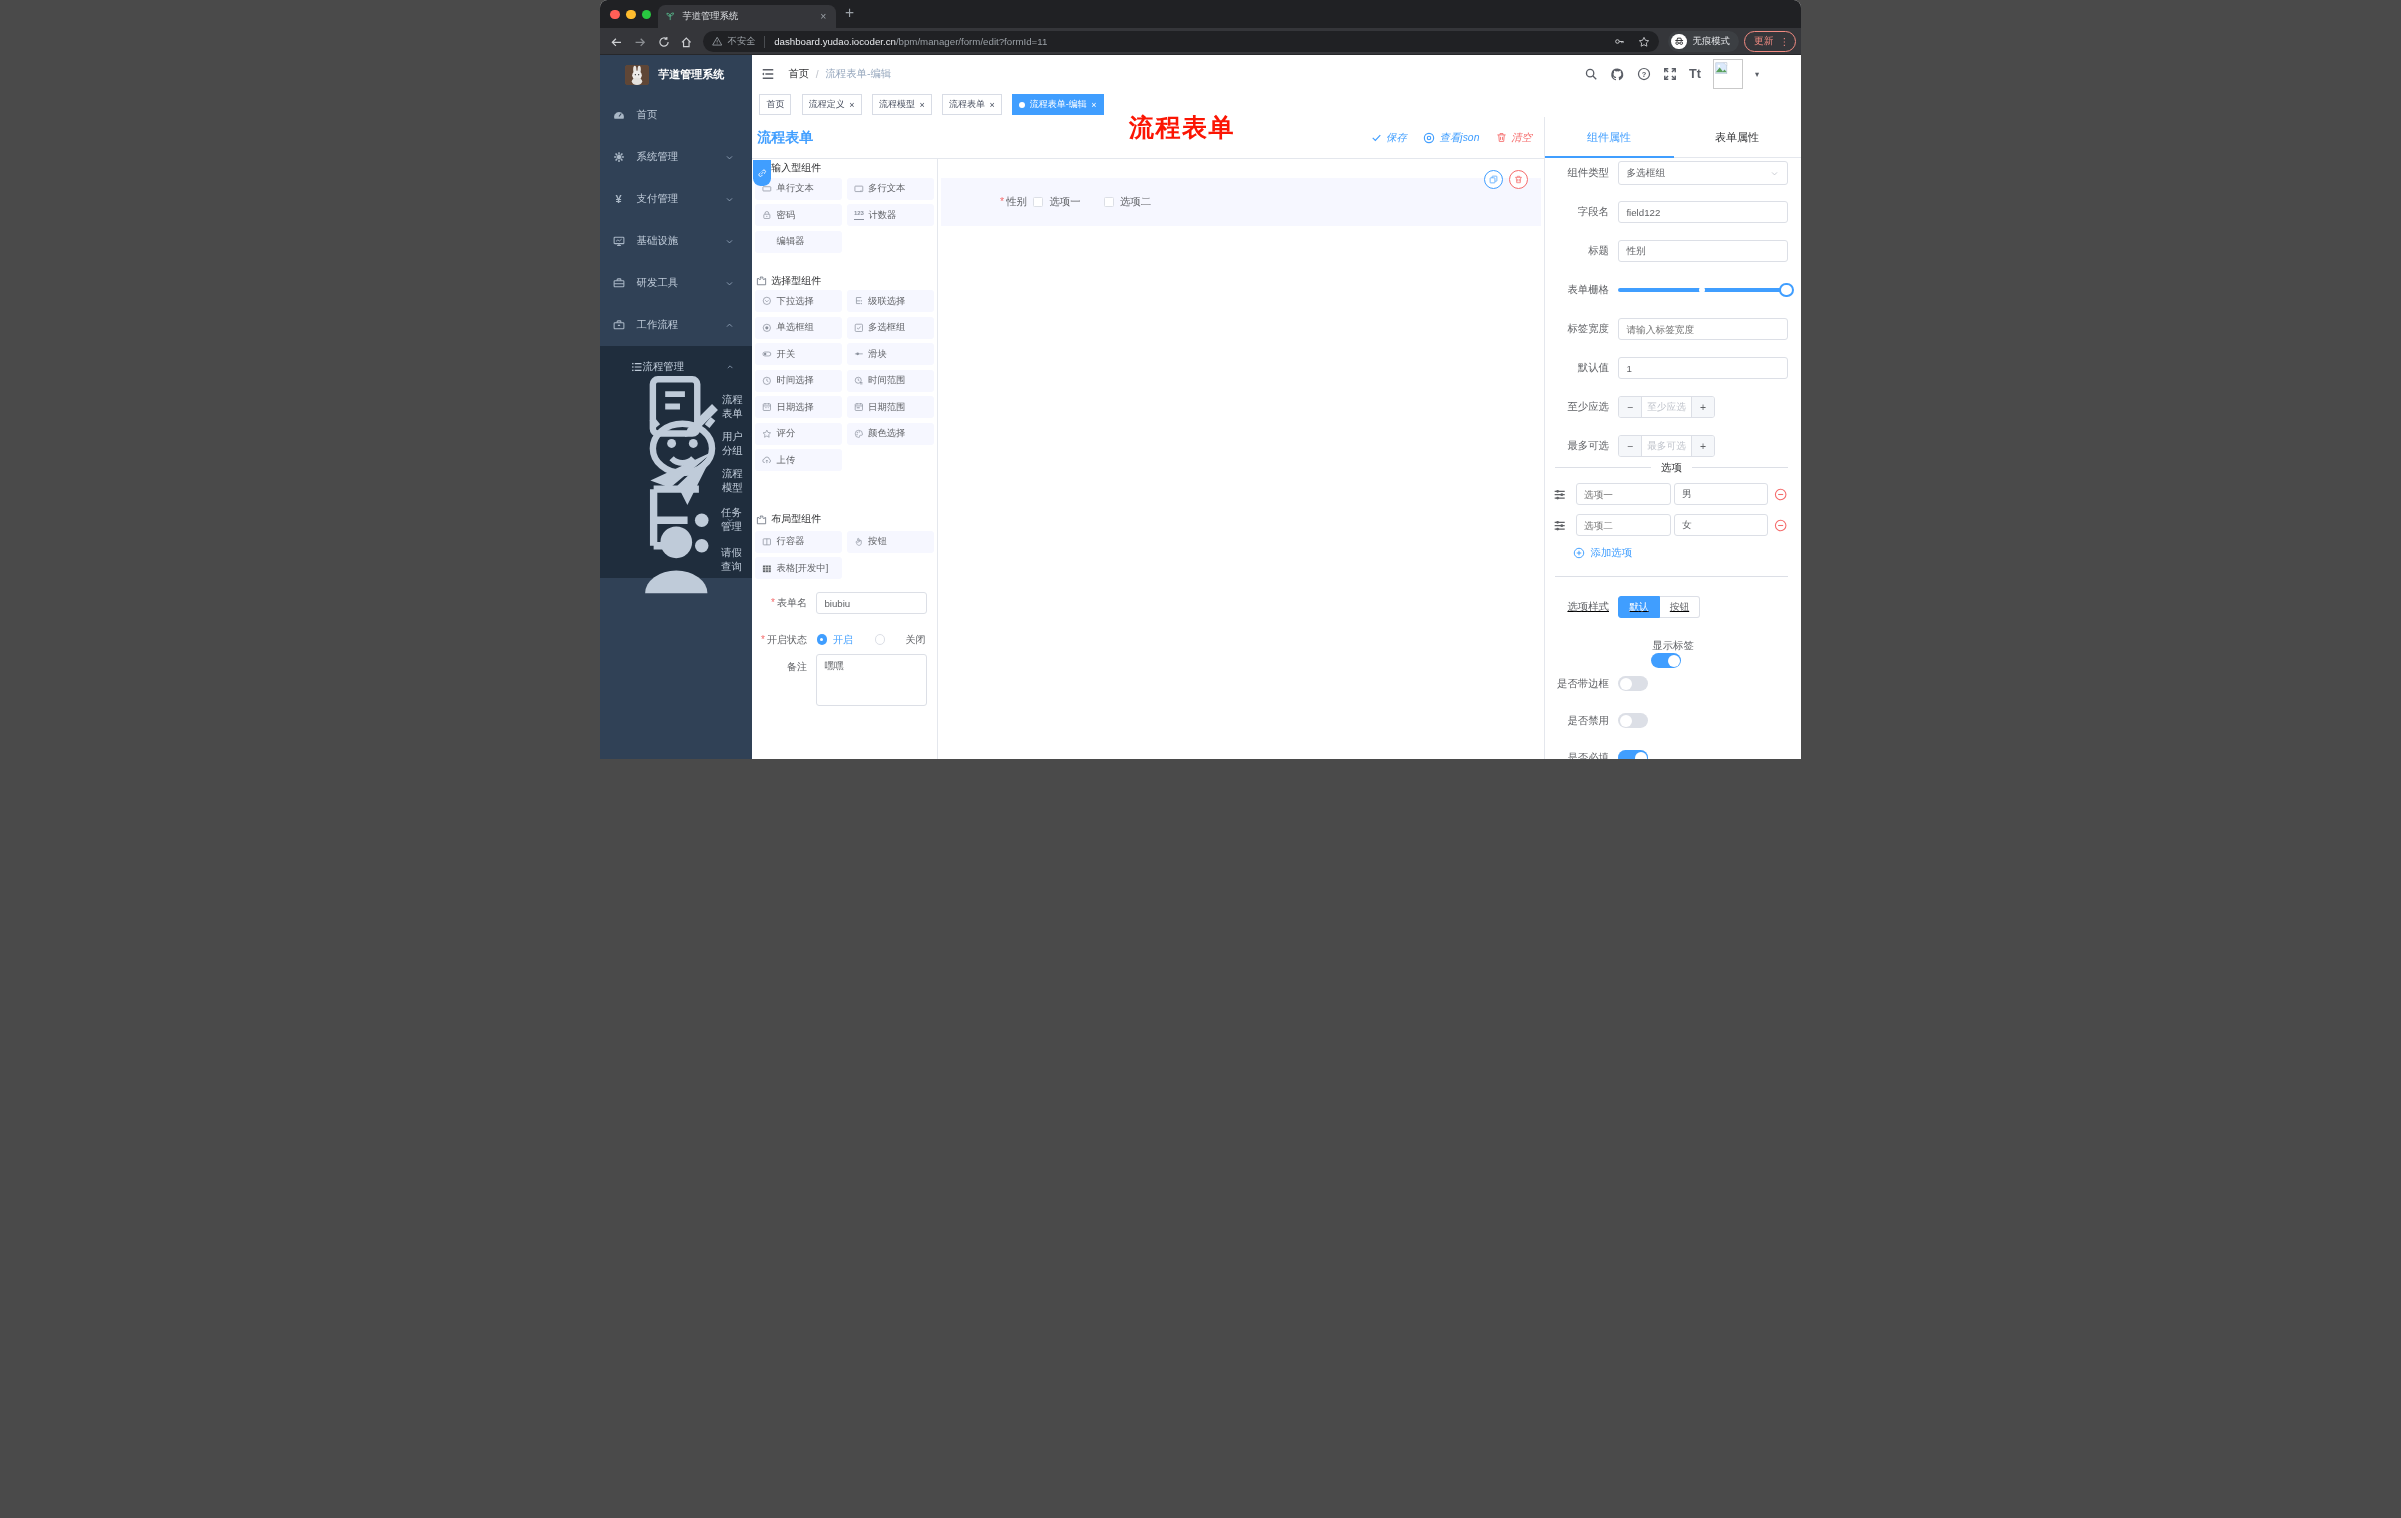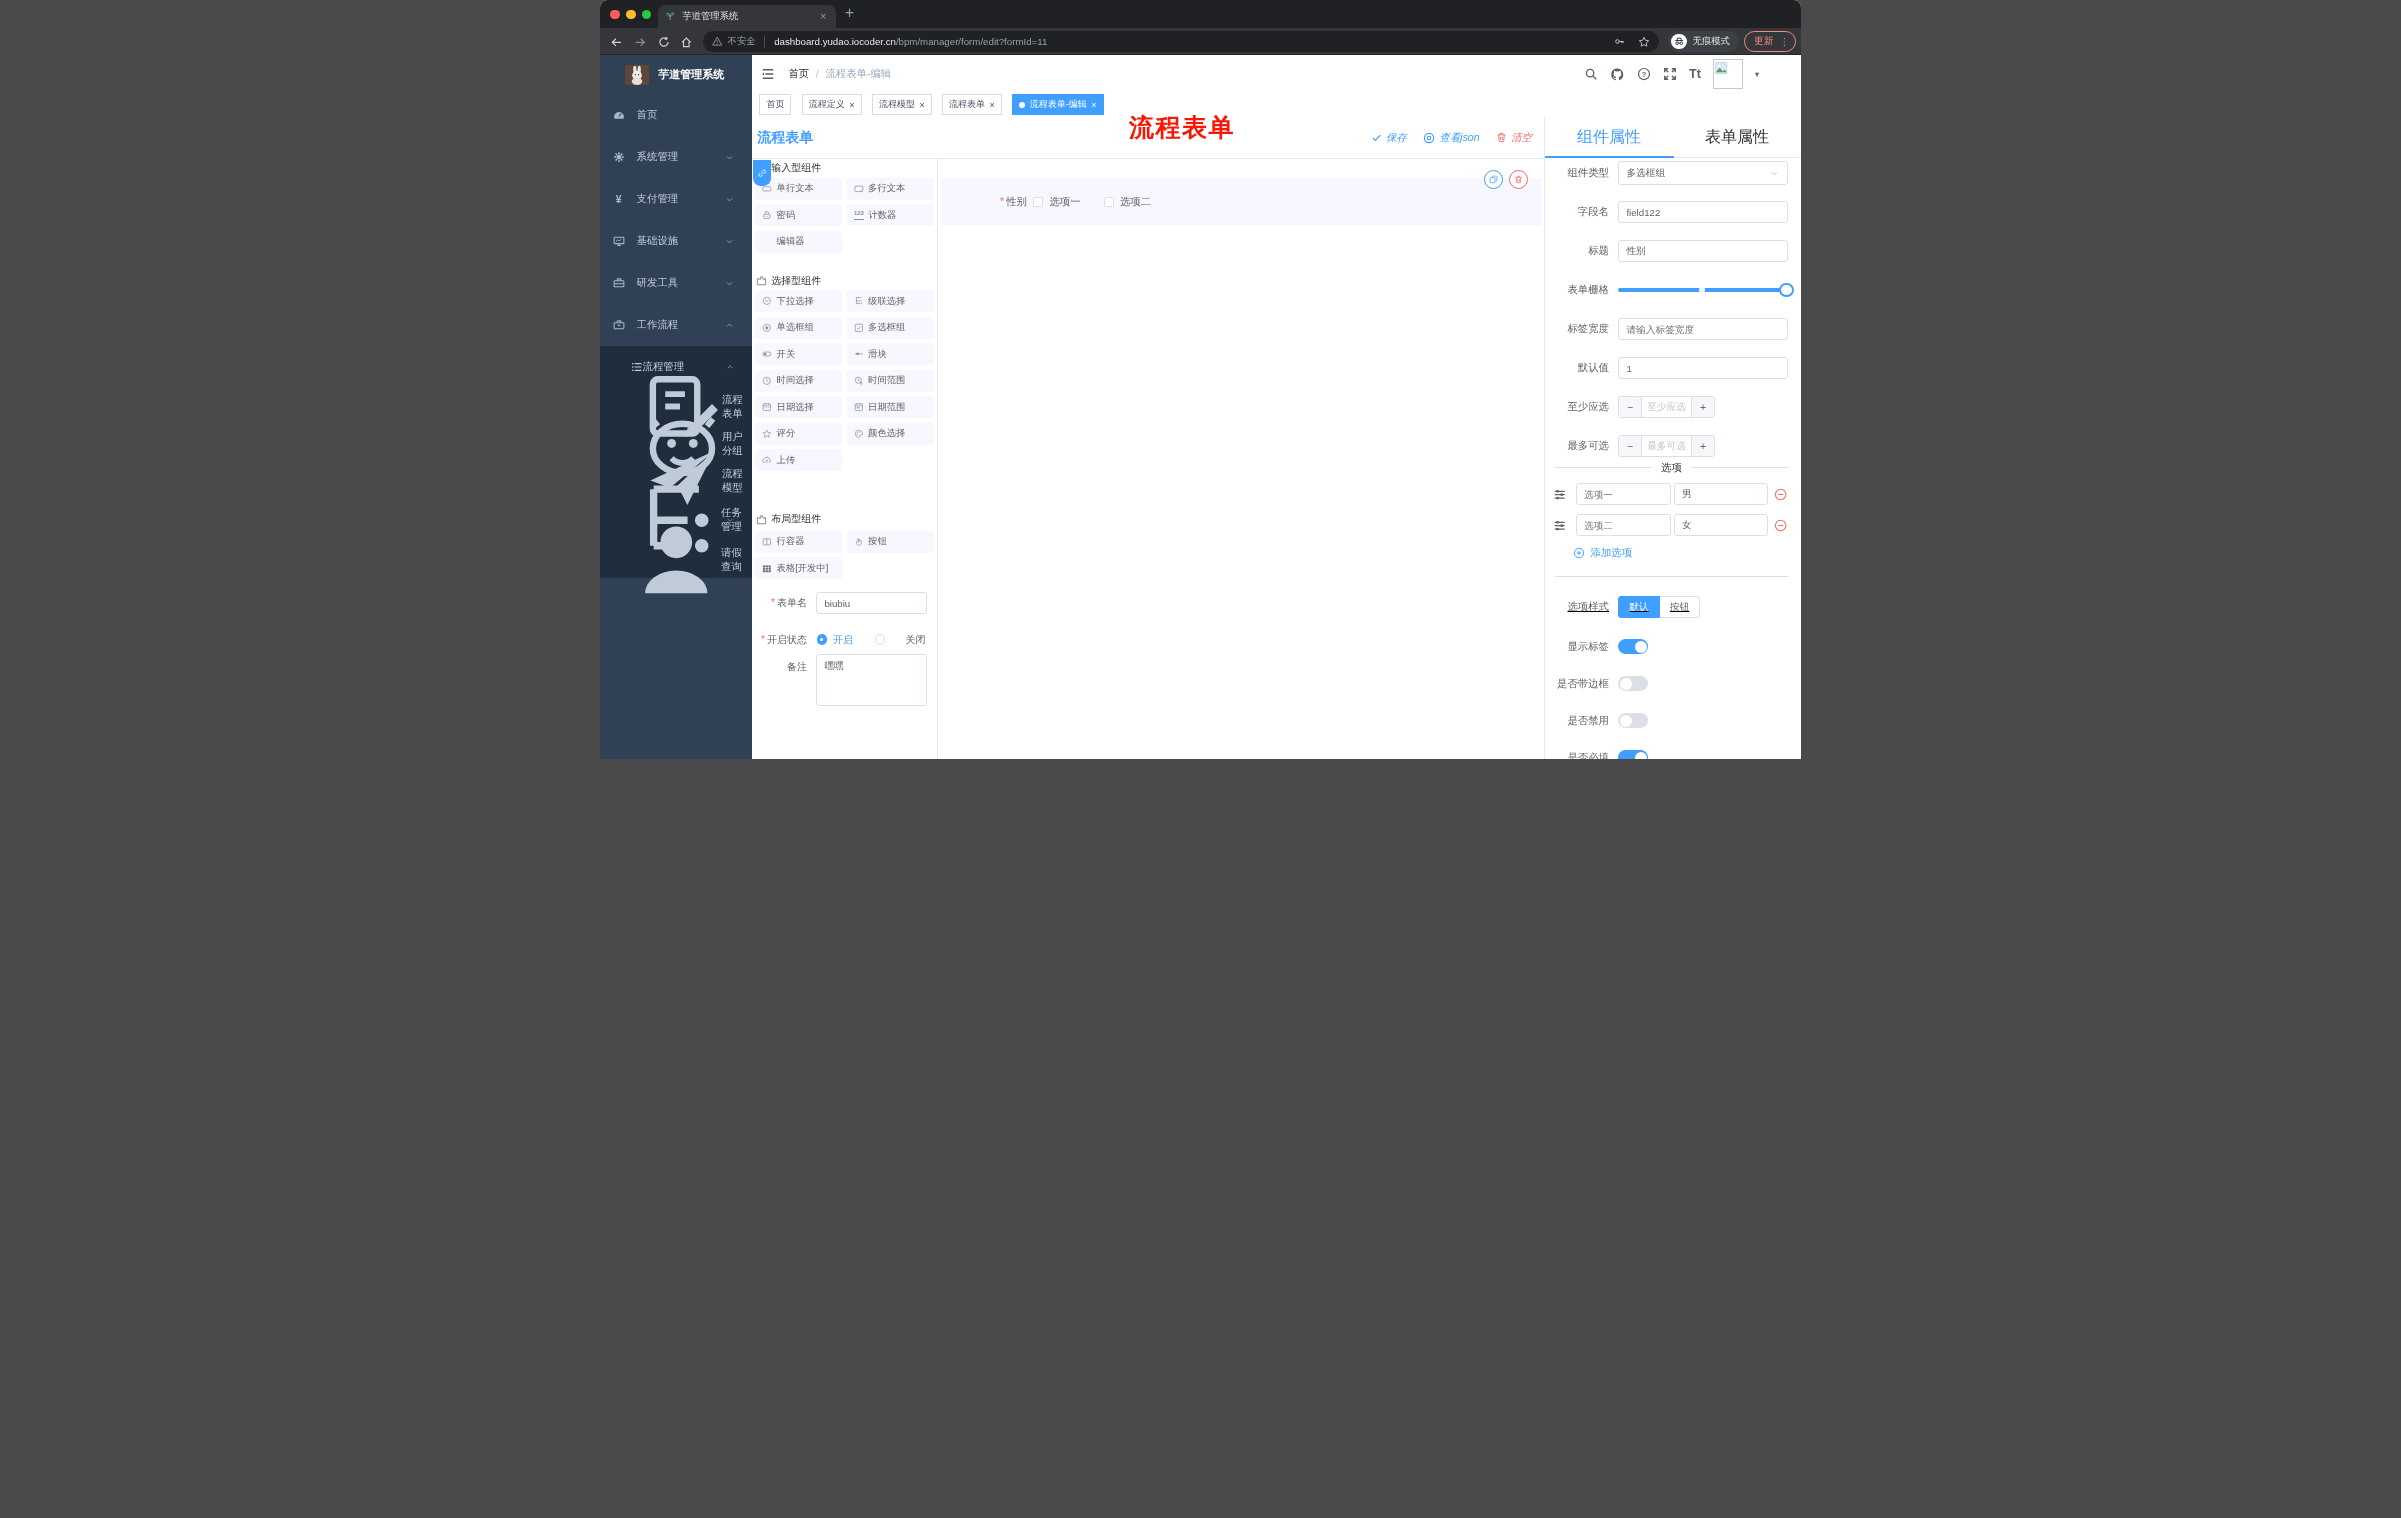--- a/index.html
+++ b/index.html
@@ -102,21 +102,21 @@
   .sellabel{width:86px;text-align:right;font-size:10.4px;color:#606266;flex:none;}
   .cb{width:10.4px;height:10.4px;border:0.7px solid #dcdfe6;border-radius:1.5px;background:#fff;box-sizing:border-box;flex:none;}
   .cbl{font-size:10.4px;color:#606266;margin-left:6px;}
   .floaters{position:absolute;top:-8.2px;right:12.6px;display:flex;gap:6px;}
   .fbtn{width:19.3px;height:19.3px;border-radius:50%;background:#fff;display:flex;align-items:center;justify-content:center;box-sizing:border-box;}
   .fbtn.b{border:0.7px solid #409eff;color:#409eff;}
   .fbtn.r{border:0.7px solid #f56c6c;color:#f56c6c;}
   
   .rpanel{position:absolute;left:792px;top:0;width:257px;height:642px;border-left:0.7px solid #e4e7ed;box-sizing:border-box;background:#fff;}
   .ptabs{height:41px;display:flex;position:relative;border-bottom:0.7px solid #e4e7ed;box-sizing:border-box;}
-  .ptab{flex:1;display:flex;align-items:center;justify-content:center;font-size:16px;color:#303133;}
+  .ptab{flex:1;display:flex;align-items:center;justify-content:center;font-size:11px;color:#303133;}
   .ptab.active{color:#409eff;}
   .ptab-underline{position:absolute;left:0;bottom:-0.7px;width:129px;height:1.5px;background:#409eff;}
   .linkbadge{position:absolute;left:0.7px;top:43px;width:18.6px;height:26px;background:#409eff;
              border-radius:0 0 7.4px 7.4px;display:flex;align-items:center;justify-content:center;color:#fff;z-index:5;}
   .pform{padding:3px 13.4px 0 0;}
   .prow{display:flex;align-items:center;height:24px;margin-bottom:15px;}
   .plabel{width:73px;text-align:right;padding-right:9px;font-size:10.4px;color:#606266;flex:none;box-sizing:border-box;}
   .pctrl{flex:1;display:flex;align-items:center;height:100%;}
   .pinput{width:100%;height:22px;border:0.7px solid #dcdfe6;border-radius:3px;font-size:9.7px;color:#606266;
           padding:0 7.4px;box-sizing:border-box;font-family:inherit;background:#fff;}
@@ -140,21 +140,21 @@
   .optin.second{margin-left:3px;width:94px;}
   .minusbtn{margin-left:6px;color:#f56c6c;}
   .addopt{display:flex;align-items:center;gap:6px;color:#409eff;font-size:10.4px;margin:7.4px 0 0 27.5px;height:15px;}
   .divider2{height:0.7px;background:#dcdfe6;margin:15.6px 0 18.6px 0;}
   .segrow{display:flex;align-items:center;height:24px;margin-bottom:15px;text-decoration:underline;}
   .seg{display:flex;height:22px;}
   .segbtn{display:flex;align-items:center;justify-content:center;font-size:9.7px;box-sizing:border-box;}
   .segbtn.on{width:42px;background:#409eff;color:#fff;border:0.7px solid #409eff;border-radius:3px 0 0 3px;}
   .segbtn.off{width:40px;background:#fff;color:#606266;border:0.7px solid #dcdfe6;border-left:none;border-radius:0 3px 3px 0;}
   .togglerow{display:flex;align-items:center;height:15px;margin-bottom:22px;}
-  .mt27{margin-top:20px;}
+  .mt27{margin-top:20px;flex-direction:column;}
   .toggle{width:30px;height:15px;border-radius:7.4px;position:relative;flex:none;}
   .toggle.on{background:#409eff;} .toggle.off{background:#dcdfe6;}
   .toggle .knob{position:absolute;top:1.5px;width:12px;height:12px;border-radius:50%;background:#fff;}
   .toggle.on .knob{right:1.5px;} .toggle.off .knob{left:1.5px;}
 </style>
 </head>
 <body>
 
 <div id="screen">
 

